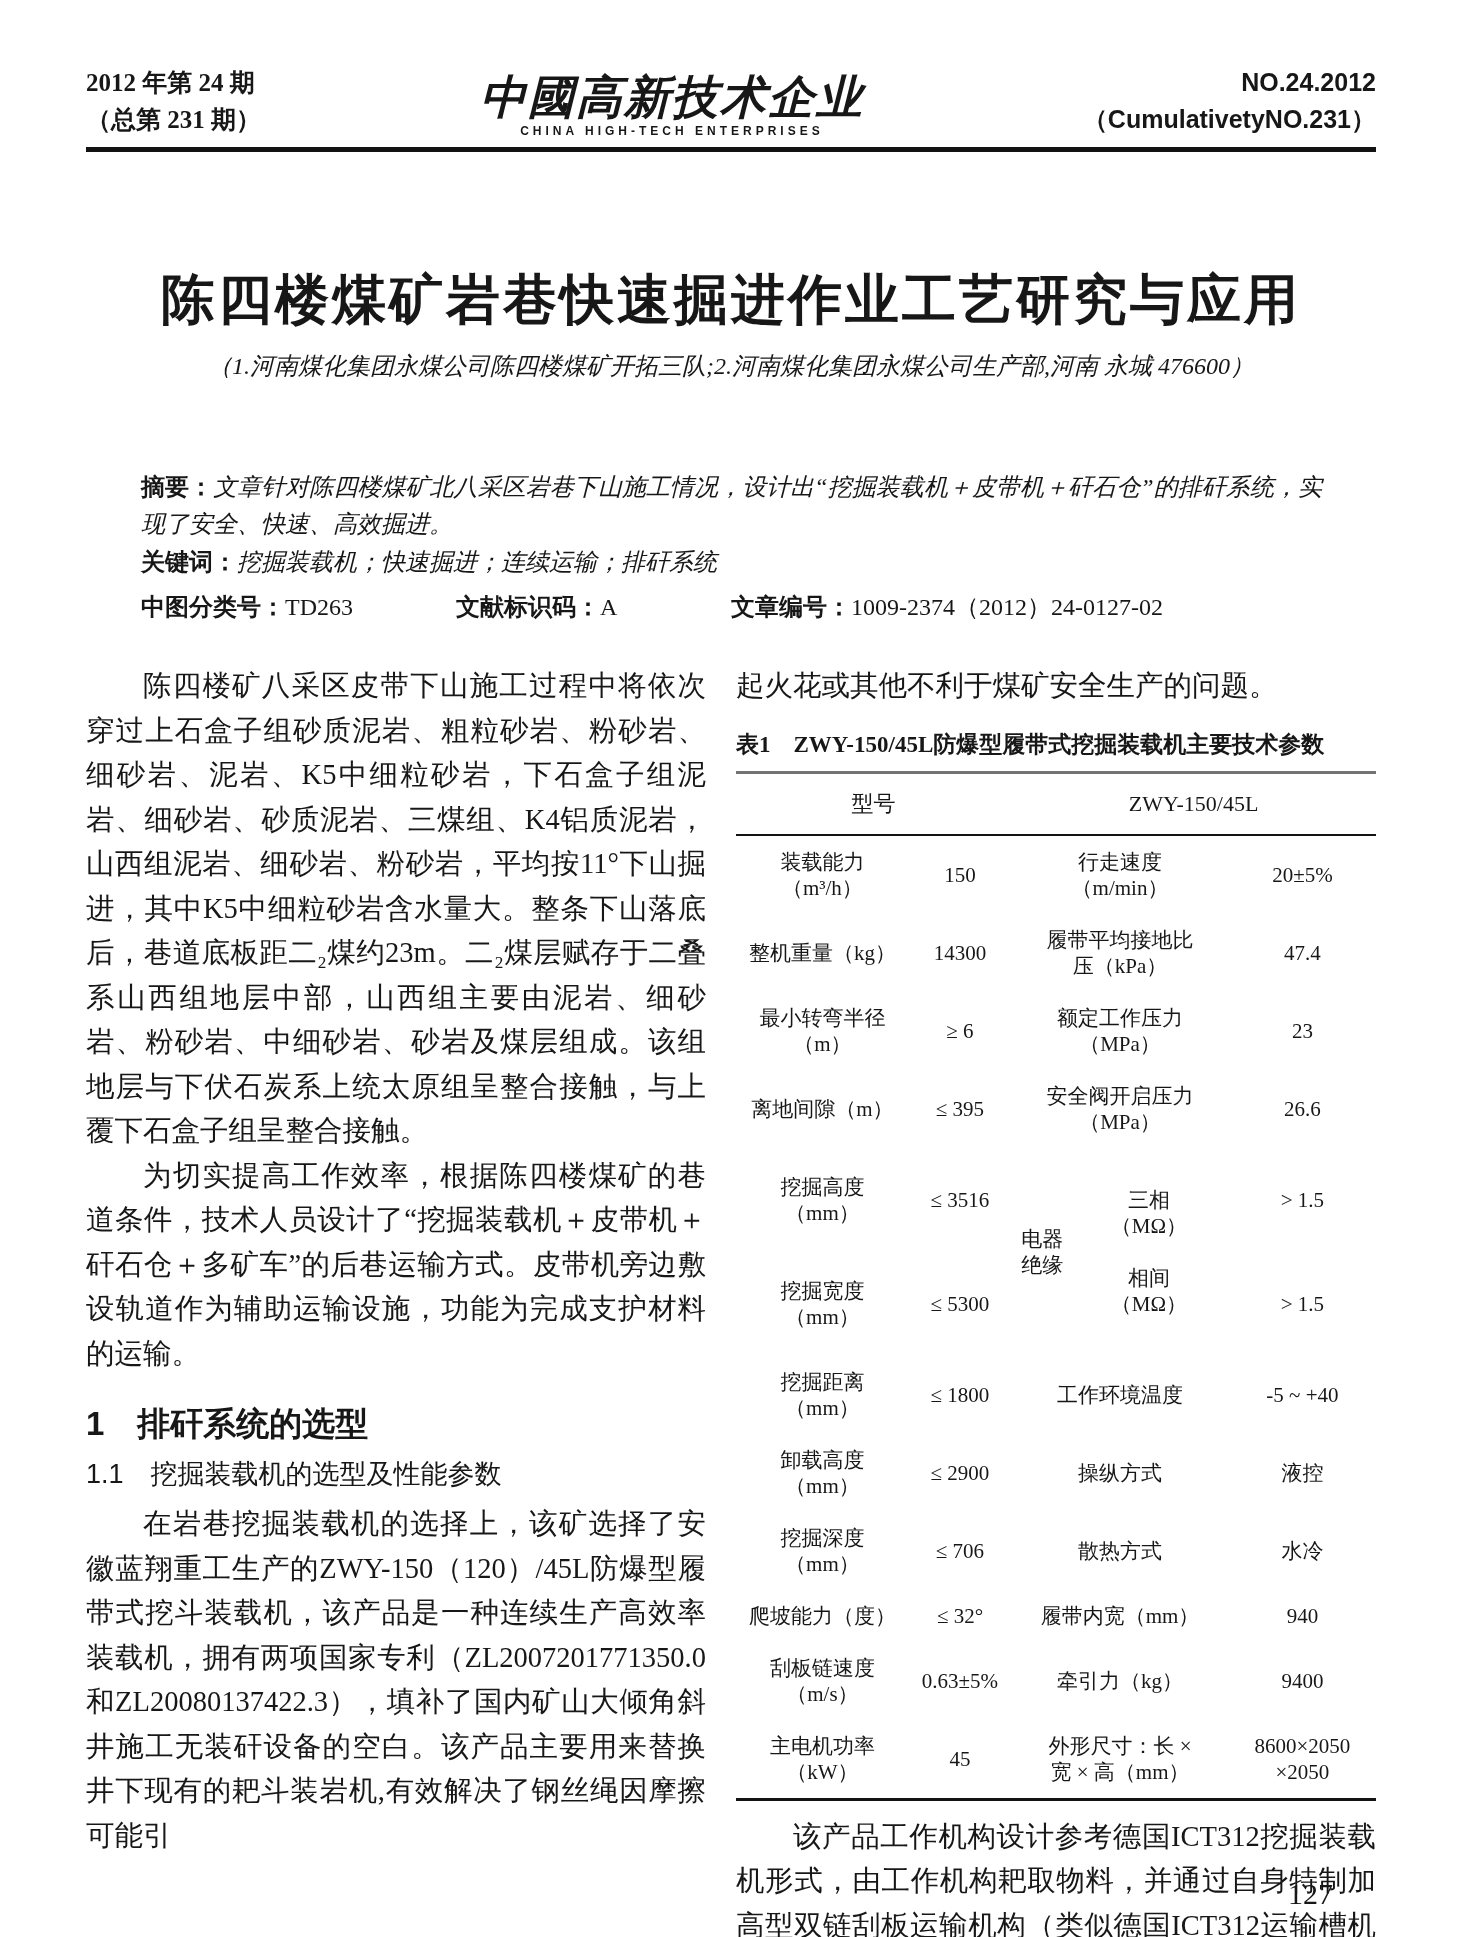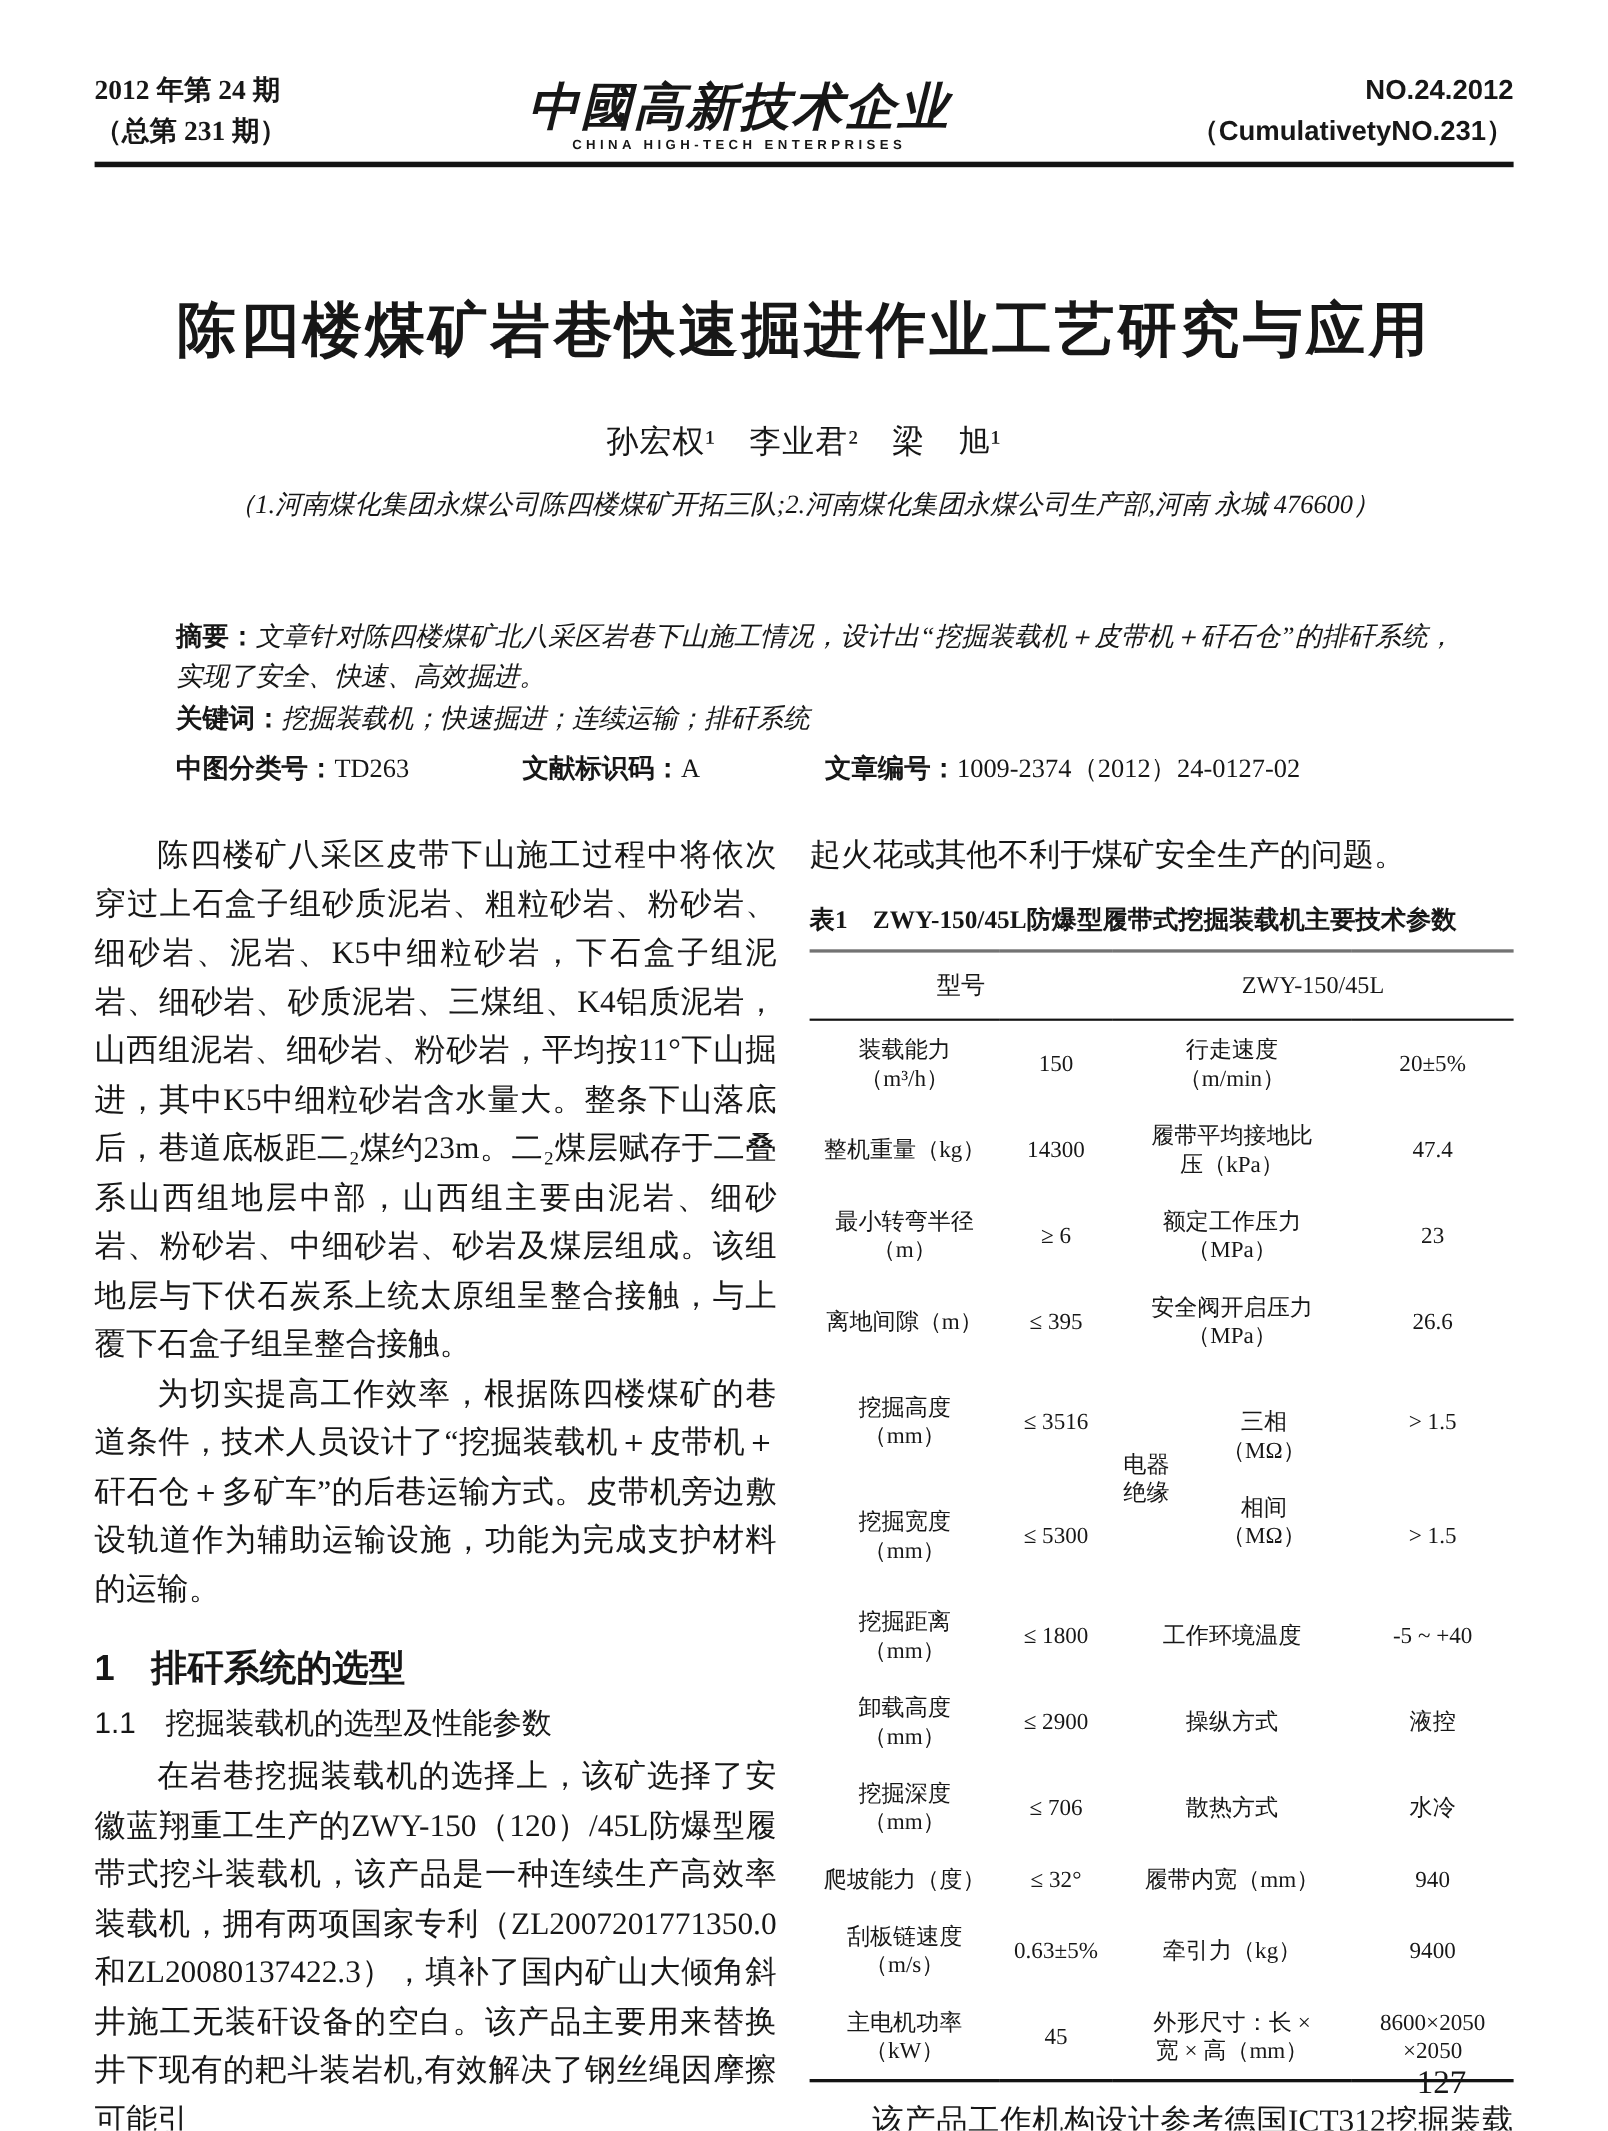--- a/index.html
+++ b/index.html
@@ -20,21 +20,21 @@
   .jh-center{text-align:center;flex:1;}
   .logo-cn{font-size:46px;font-weight:900;font-style:italic;letter-spacing:2px;line-height:46px;}
   .logo-en{font-family:"Liberation Sans","DejaVu Sans",sans-serif;font-size:12px;font-weight:bold;letter-spacing:4px;margin-top:3px;}
   .jh-right{font-family:"Liberation Sans","DejaVu Sans",sans-serif;font-size:25px;font-weight:bold;line-height:37px;text-align:right;white-space:nowrap;}
   .header-rule{height:5px;background:#131313;margin-top:9px;}
   
   .title{margin:118px 0 0 0;text-align:center;font-size:54px;font-weight:900;letter-spacing:3px;line-height:60px;}
   .authors{margin-top:52px;text-align:center;font-size:29px;letter-spacing:1px;}
   .affiliation{margin-top:20px;text-align:center;font-size:24px;font-style:italic;}
   
-  .meta{margin:86px 54px 0 74px;font-size:24px;line-height:37px;}
+  .meta{margin:86px 54px 0 55px;font-size:24px;line-height:37px;}
   .meta p{margin:0;text-align:justify;}
   .meta .lbl{font-weight:bold;font-style:normal;font-family:"Liberation Sans","DejaVu Sans",sans-serif;}
   .meta .txt{font-style:italic;}
   .meta-codes{margin-top:7px !important;}
   .meta-codes .code-item{display:inline-block;font-style:normal;}
   .meta-codes .w1{width:315px;}
   .meta-codes .w2{width:275px;}
   
   .columns{display:flex;gap:30px;margin-top:38px;}
   .col-left{width:620px;}
@@ -72,21 +72,20 @@
       <div class="logo-en">CHINA HIGH-TECH ENTERPRISES</div>
     </div>
     <div class="jh-right">
       <div>NO.24.2012</div>
       <div>（CumulativetyNO.231）</div>
     </div>
   </header>
   <div class="header-rule"></div>
 
   <h1 class="title">陈四楼煤矿岩巷快速掘进作业工艺研究与应用</h1>
-  <div class="authors">孙宏权¹　李业君²　梁　旭¹</div>
   <div class="affiliation">（1.河南煤化集团永煤公司陈四楼煤矿开拓三队;2.河南煤化集团永煤公司生产部,河南 永城 476600）</div>
 
   <section class="meta">
     <p><span class="lbl">摘要：</span><span class="txt">文章针对陈四楼煤矿北八采区岩巷下山施工情况，设计出“挖掘装载机＋皮带机＋矸石仓”的排矸系统，实现了安全、快速、高效掘进。</span></p>
     <p><span class="lbl">关键词：</span><span class="txt">挖掘装载机；快速掘进；连续运输；排矸系统</span></p>
     <p class="meta-codes">
       <span class="code-item w1"><span class="lbl">中图分类号：</span><span>TD263</span></span><span class="code-item w2"><span class="lbl">文献标识码：</span><span>A</span></span><span class="code-item"><span class="lbl">文章编号：</span><span>1009-2374（2012）24-0127-02</span></span>
     </p>
   </section>
 

